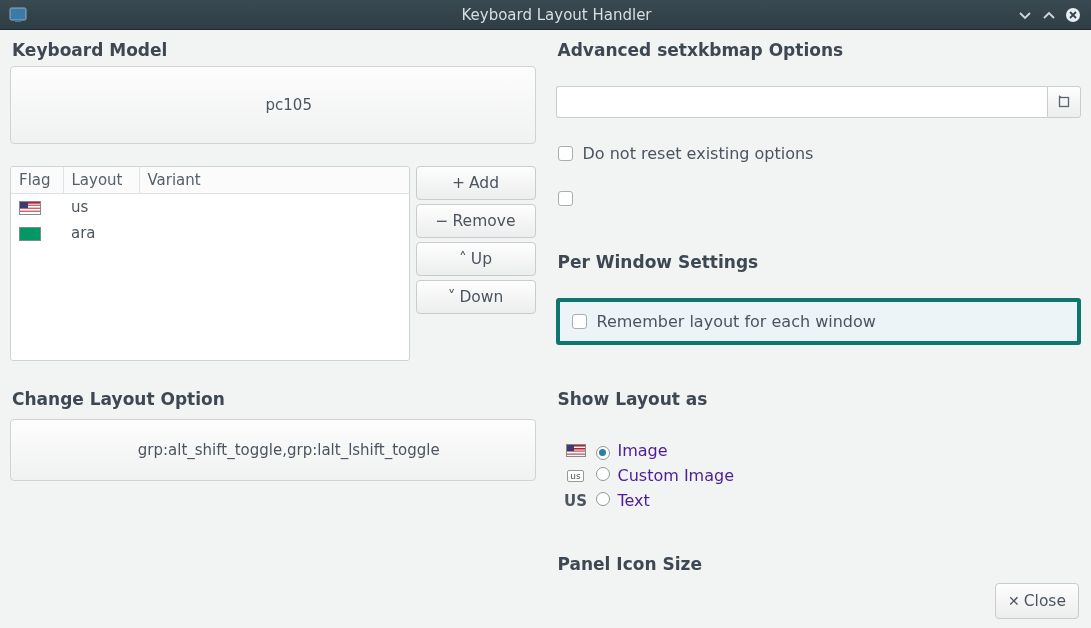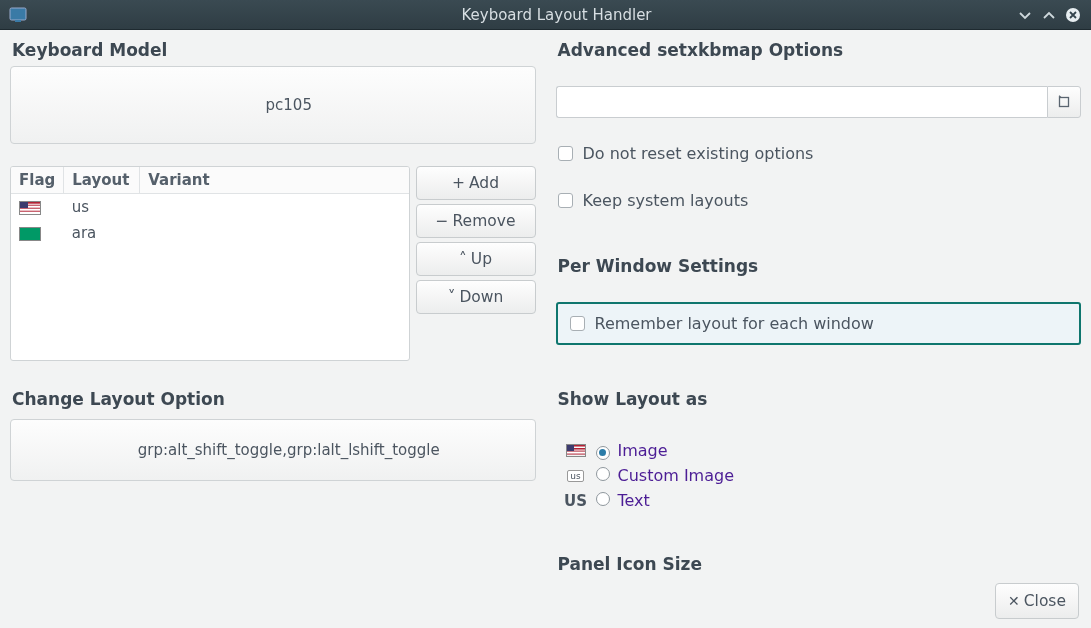--- a/index.html
+++ b/index.html
@@ -42,21 +42,21 @@
   }
   .model-btn{height:78px;}
   .layout-option-btn{height:62px;margin-top:4px;}
   .layouts-row{display:flex;gap:6px;}
   .layouts-table{
     flex:1; background:#fff;border:1px solid #cfd3d5;border-radius:3px;
     height:195px; overflow:hidden;
   }
   .layouts-table table{border-collapse:collapse;width:100%;}
   .layouts-table th{
-    text-align:left;font-weight:bold;color:#55606b;
+    text-align:left;font-weight:normal;color:#55606b;
     border-right:1px solid #e0e3e5;border-bottom:1px solid #e0e3e5;
     padding:4px 8px;font-size:15px;background:#fbfbfb;
   }
   .layouts-table th:last-child{border-right:none;}
   .layouts-table td{padding:4px 8px;vertical-align:middle;font-size:15px;}
   .flag{width:22px;height:14px;display:inline-block;vertical-align:middle;border:1px solid #888;}
   .flag-us{
     background:
       linear-gradient(#b22234,#b22234) 0 0/100% 14.3% no-repeat,
       linear-gradient(#fff,#fff) 0 14.3%/100% 14.3% no-repeat,
@@ -85,21 +85,21 @@
     height:32px;background:#fff;padding:4px 8px;font-size:15px;color:#4b5560;
   }
   .clear-piece{
     width:34px;border:1px solid #c9cdd0;border-top-right-radius:3px;border-bottom-right-radius:3px;
     background:linear-gradient(#fefefe,#eceded);display:flex;align-items:center;justify-content:center;cursor:pointer;
   }
   .chk-line{display:flex;align-items:center;margin:6px 2px 2px 2px;font-size:16px;color:#4b5560;}
   .chk{width:15px;height:15px;border:1px solid #a8afb4;border-radius:3px;margin-right:10px;background:#fff;}
   .gap{height:20px;}
   .remember-frame{
-    background:#edf4f8;border:2px solid #0f766e;border-radius:3px;
+    background:#edf4f8;border:4px solid #0f766e;border-radius:3px;
     padding:10px 12px;
   }
   .show-grid{display:grid;grid-template-columns:40px auto;row-gap:6px;align-items:center;margin-top:6px;}
   .show-grid .icon-cell{display:flex;justify-content:center;}
   .radio{width:14px;height:14px;border:1px solid #8f979d;border-radius:50%;display:inline-flex;align-items:center;justify-content:center;margin-right:8px;background:#fff;}
   .radio.sel::after{content:"";width:7px;height:7px;border-radius:50%;background:#2c7da9;}
   .lbl{font-size:16px;color:#4c1d95;}
   .us-mini{border:1px solid #999;border-radius:2px;padding:0 2px;font-size:9px;background:#fff;}
   .us-big{font-weight:bold;font-size:15px;}
   .panel-sizes{display:flex;gap:44px;margin:18px 8px 0 14px;}
@@ -212,21 +212,20 @@
             <path d="M4 2.5 L2 0.8" stroke="#5a6570" stroke-width="1.2"></path>
           </svg>
       </div>
     </div>
     <div class="chk-line">
         <span class="chk"></span>
         <span>Do not reset existing options</span>
       </div>
     <div class="chk-line">
         <span class="chk"></span>
-        <span>Keep system layouts</span>
       </div>
 
     <div class="gap"></div>
     <div class="section-title">Per Window Settings</div>
     <div class="remember-frame">
       <div class="chk-line" style="margin:0">
           <span class="chk"></span>
           <span>Remember layout for each window</span>
         </div>
     </div>

